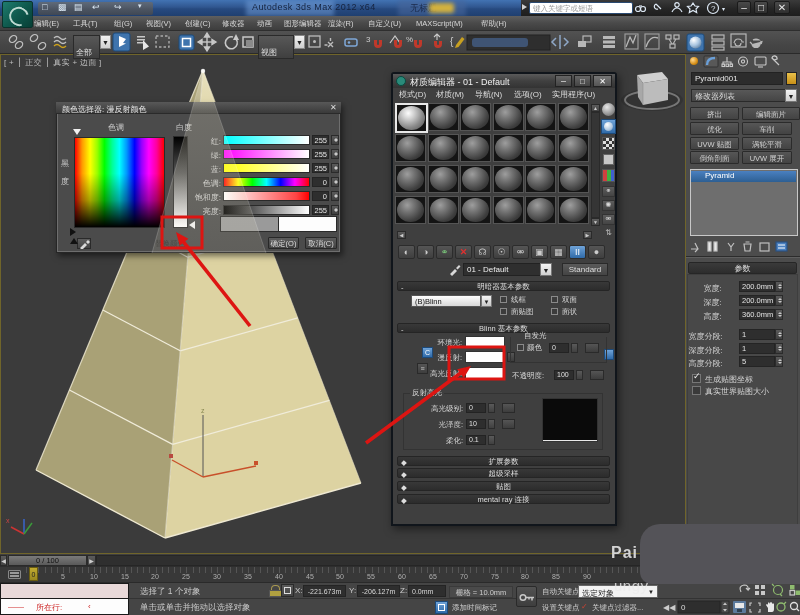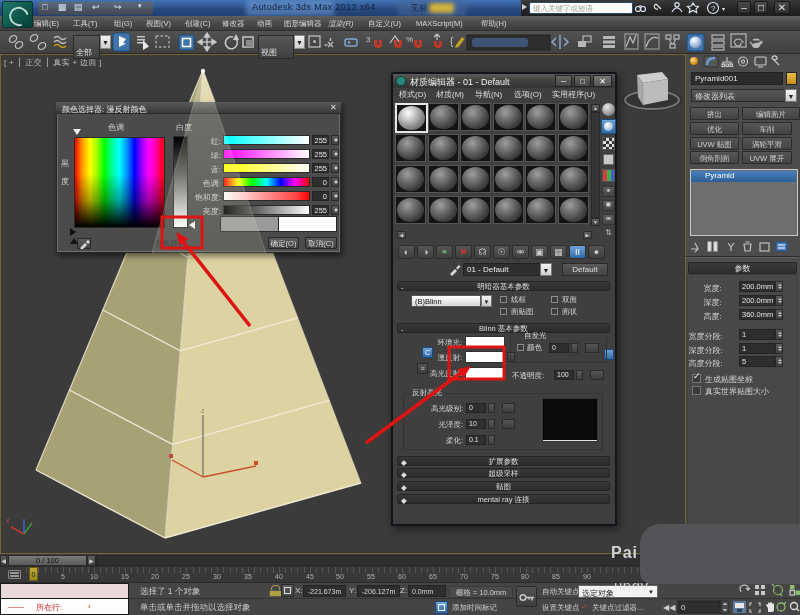--- a/index.html
+++ b/index.html
@@ -74,21 +74,21 @@
 <div class="ab winbtn" style="left:774px;width:16px;">✕</div>
 <div id="menubar" class="ab"></div>
 <div class="ab mi" style="left:34px;">编辑(E)</div>
 <div class="ab mi" style="left:73px;">工具(T)</div>
 <div class="ab mi" style="left:114px;">组(G)</div>
 <div class="ab mi" style="left:146px;">视图(V)</div>
 <div class="ab mi" style="left:185px;">创建(C)</div>
 <div class="ab mi" style="left:222px;">修改器</div>
 <div class="ab mi" style="left:257px;">动画</div>
 <div class="ab mi" style="left:284px;">图形编辑器</div>
-<div class="ab mi" style="left:328px;font-style:italic;">渲染(R)</div>
+<div class="ab mi" style="left:328px;">渲染(R)</div>
 <div class="ab mi" style="left:368px;">自定义(U)</div>
 <div class="ab mi" style="left:416px;">MAXScript(M)</div>
 <div class="ab mi" style="left:481px;">帮助(H)</div>
 <div id="toolbar" class="ab"></div>
 
 <svg class="ab" style="left:0;top:31px;z-index:8;" width="800" height="23" viewBox="0 0 800 23">
 <g stroke="#c0c0c0" fill="none" stroke-width="1.3">
  <ellipse cx="13" cy="8" rx="4" ry="3" transform="rotate(-40 13 8)"></ellipse>
  <ellipse cx="19" cy="14" rx="4" ry="3" transform="rotate(-40 19 14)"></ellipse>
  <ellipse cx="34" cy="7" rx="4" ry="3" transform="rotate(-40 34 7)"></ellipse>
@@ -482,21 +482,21 @@
 <div class="ab meicon" style="left:531px;top:245px;">▣</div>
 <div class="ab meicon" style="left:550px;top:245px;">▦</div>
 <div class="ab meicon" style="left:569px;top:245px;background:linear-gradient(#6fa3d8,#2f6aa8);color:#fff;">II</div>
 <div class="ab meicon" style="left:588px;top:245px;">●</div>
 
 <svg class="ab" style="left:448px;top:263px;z-index:21;" width="13" height="13">
       <path d="M2 11 l5 -5 l2 2 l-5 5 z M8 5 l3 -3 l1.5 1.5 l-3 3 z" fill="#d8d8d8"></path>
     </svg>
 <div class="ab" style="left:463px;top:263px;width:89px;height:13px;background:#2f2f2f;border:1px solid #222;color:#eee;font-size:8px;padding:1px 3px;z-index:21;">01 - Default</div>
 <div class="ab" style="left:540px;top:263px;width:12px;height:13px;background:linear-gradient(#f4f4f4,#d0d0d0);border:1px solid #777;color:#222;font-size:7px;text-align:center;line-height:13px;z-index:21;">▼</div>
-<div class="ab" style="left:562px;top:263px;width:46px;height:13px;background:linear-gradient(#5a5a5a,#444);border:1px solid #2a2a2a;color:#ddd;font-size:8px;text-align:center;line-height:12px;z-index:21;">Default</div>
+<div class="ab" style="left:562px;top:263px;width:46px;height:13px;background:linear-gradient(#5a5a5a,#444);border:1px solid #2a2a2a;color:#ddd;font-size:8px;text-align:center;line-height:12px;z-index:21;">Standard</div>
 
 <div class="ab rollbar" style="top:281px;"><span style="position:absolute;left:3px;top:1px;">-</span>明暗器基本参数</div>
 <div class="ab" style="left:411px;top:295px;width:70px;height:12px;background:linear-gradient(#fdfdfd,#d8d8d8);border:1px solid #555;color:#111;font-size:7.5px;padding:1px 3px;z-index:21;">(B)Blinn</div>
 <div class="ab" style="left:481px;top:295px;width:11px;height:12px;background:linear-gradient(#f4f4f4,#c8c8c8);border:1px solid #777;color:#222;font-size:6px;text-align:center;line-height:12px;z-index:21;">▼</div>
 <div class="ab mchk" style="left:500px;top:296px;"></div>
     <div class="ab mct" style="left:511px;top:295px;">线框</div>
 <div class="ab mchk" style="left:551px;top:296px;"></div>
     <div class="ab mct" style="left:562px;top:295px;">双面</div>
 <div class="ab mchk" style="left:500px;top:308px;"></div>
     <div class="ab mct" style="left:511px;top:307px;">面贴图</div>

